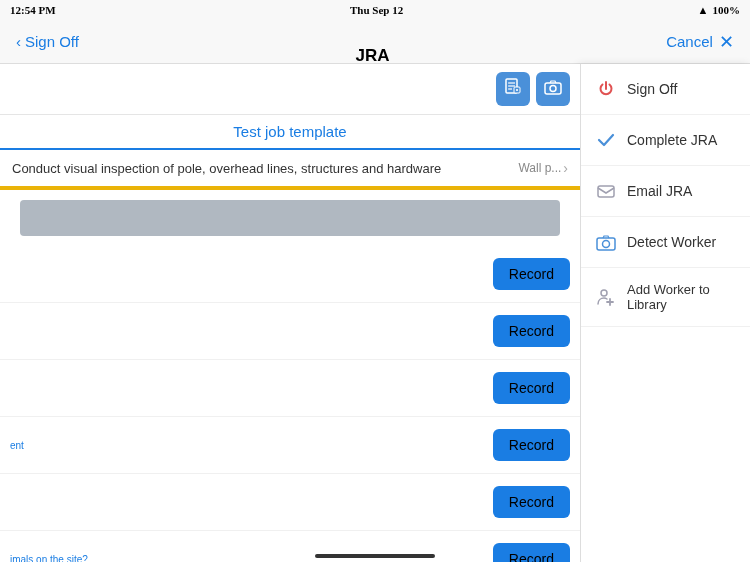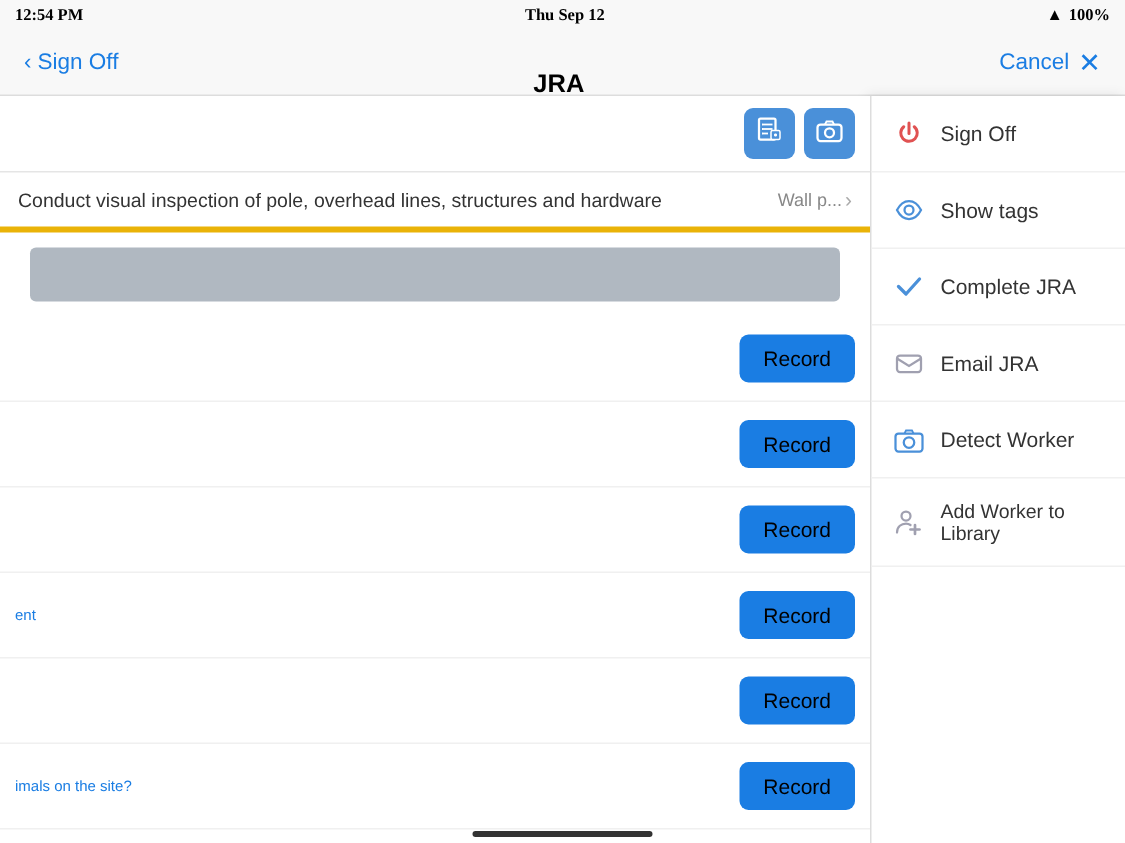--- a/index.html
+++ b/index.html
@@ -220,20 +220,21 @@
         <span>
           <svg width="18" height="18" viewBox="0 0 18 18" fill="none">
             <rect x="1" y="5" width="16" height="11" rx="2" stroke="white" stroke-width="1.5" fill="none"></rect>
             <circle cx="9" cy="10.5" r="3" stroke="white" stroke-width="1.5" fill="none"></circle>
             <path d="M6 5 L7 3 L11 3 L12 5" stroke="white" stroke-width="1.2" fill="none"></path>
           </svg>
         </span>
       </div>
     </div>
 
+    <div class="template-label">Test job template</div>
 
     <div class="inspection-row">
       <span class="inspection-text">Conduct visual inspection of pole, overhead lines, structures and hardware</span>
       <span class="wall-label">
         <span>Wall p...</span>
         <span class="chevron-right">›</span>
       </span>
     </div>
 
     <div style="padding: 6px 10px;">
@@ -274,29 +275,20 @@
     <div class="menu-item">
       <span class="menu-icon icon-power">
         <svg width="20" height="20" viewBox="0 0 20 20" fill="none">
           <path d="M10 3 L10 10" stroke="#e05252" stroke-width="2" stroke-linecap="round"></path>
           <path d="M6.5 5.5 A5.5 5.5 0 1 0 13.5 5.5" stroke="#e05252" stroke-width="2" fill="none" stroke-linecap="round"></path>
         </svg>
       </span>
       <span>Sign Off</span>
     </div>
 
-    <div class="menu-item">
-      <span class="menu-icon icon-eye">
-        <svg width="20" height="20" viewBox="0 0 20 20" fill="none">
-          <path d="M2 10 C4 6 7 4 10 4 C13 4 16 6 18 10 C16 14 13 16 10 16 C7 16 4 14 2 10Z" stroke="#4a90d9" stroke-width="1.5" fill="none"></path>
-          <circle cx="10" cy="10" r="3" stroke="#4a90d9" stroke-width="1.5" fill="none"></circle>
-        </svg>
-      </span>
-      <span>Show tags</span>
-    </div>
 
     <div class="menu-item">
       <span class="menu-icon icon-check">
         <svg width="20" height="20" viewBox="0 0 20 20" fill="none">
           <path d="M3 10 L8 15 L17 5" stroke="#4a90d9" stroke-width="2.2" stroke-linecap="round" stroke-linejoin="round"></path>
         </svg>
       </span>
       <span>Complete JRA</span>
     </div>
 

